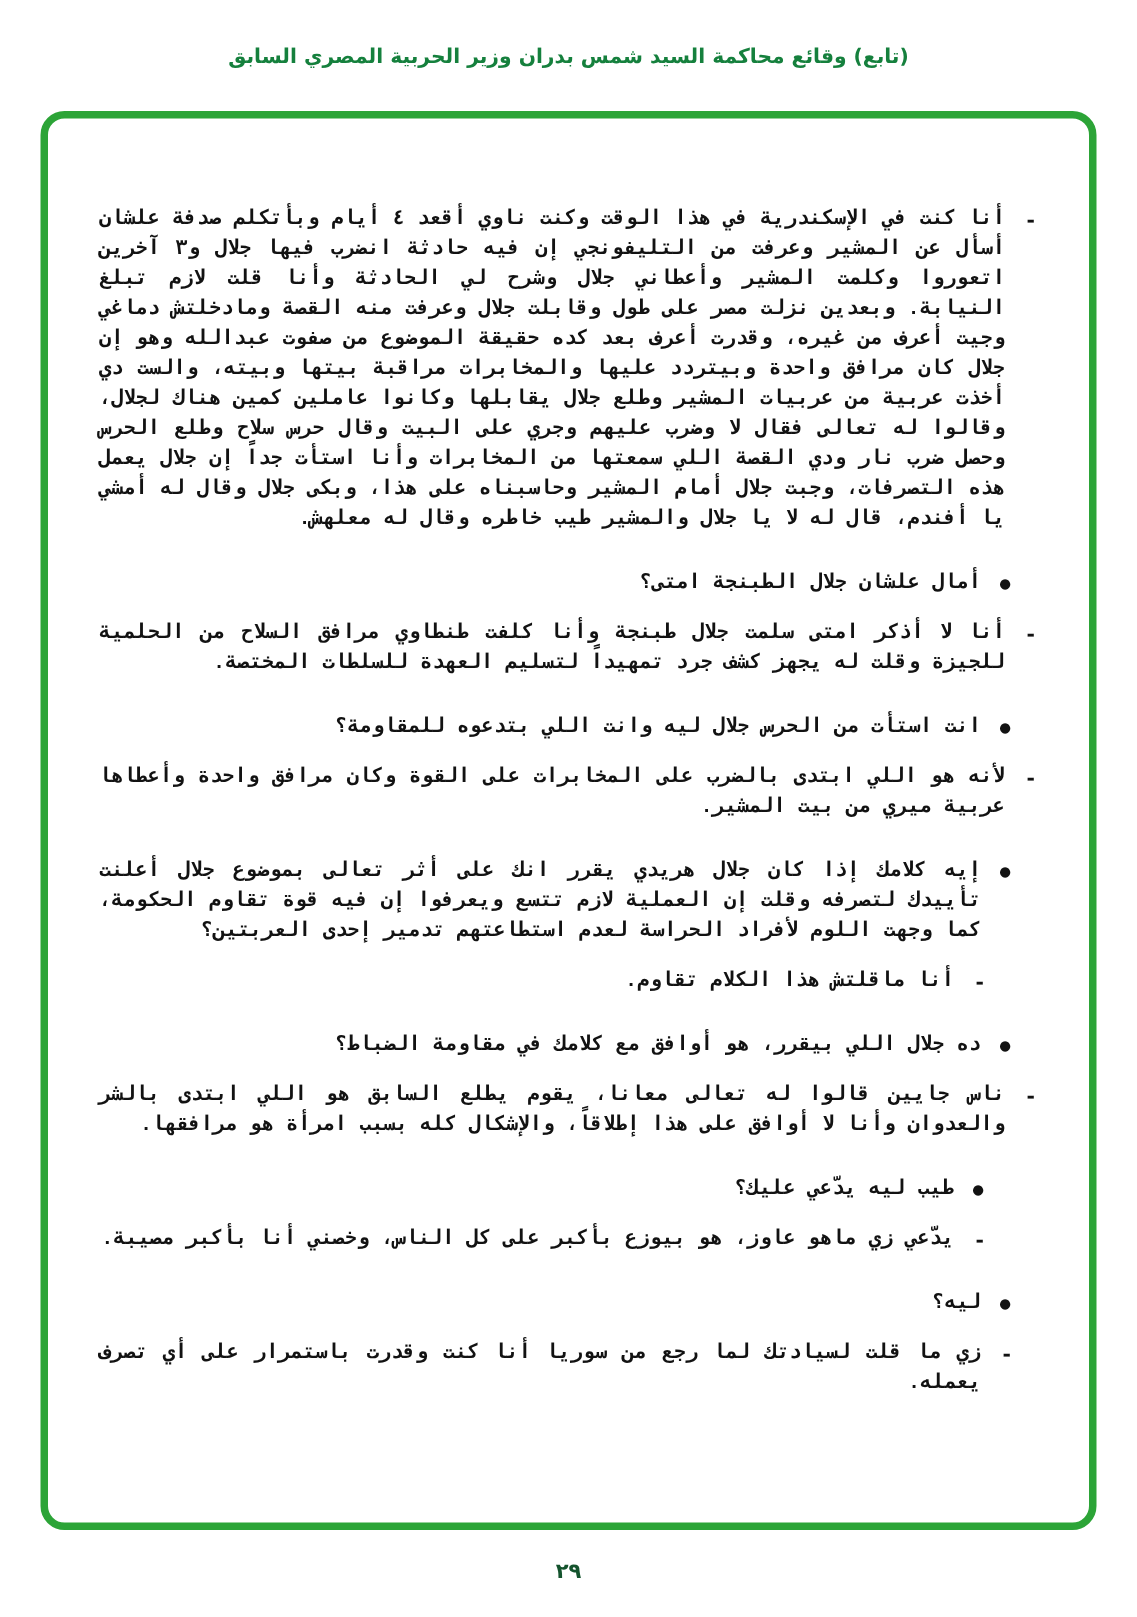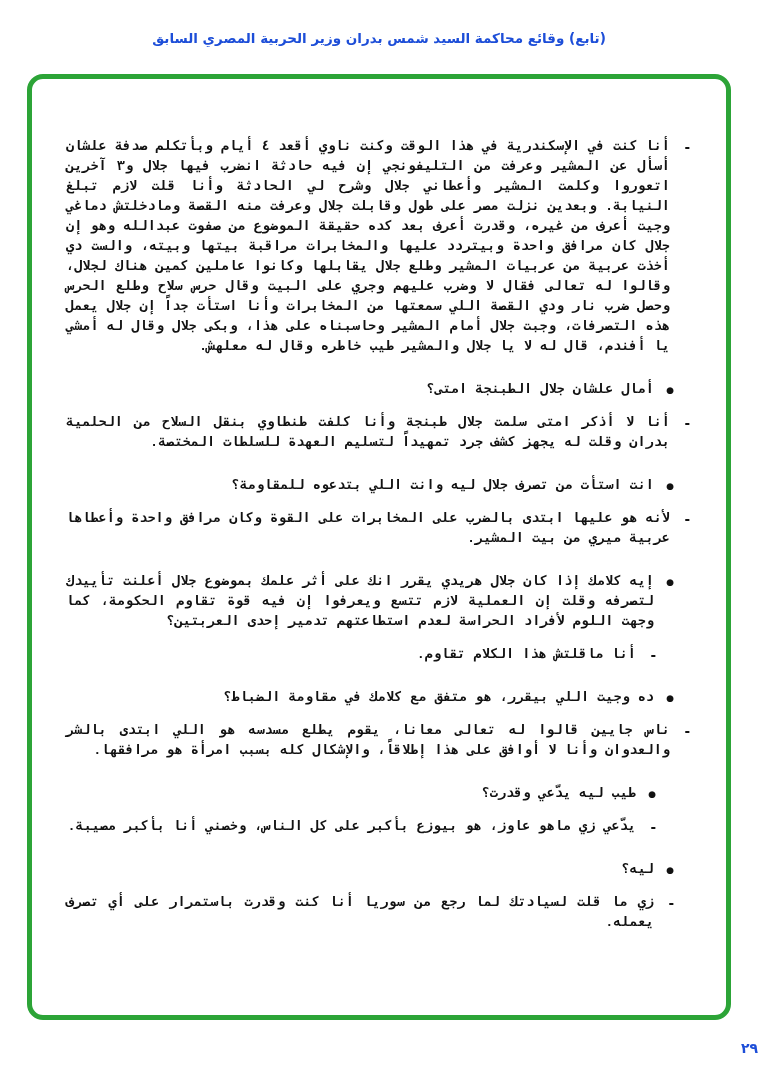--- a/index.html
+++ b/index.html
@@ -21,21 +21,21 @@
   }
   .header {
     position: absolute;
     top: 30px;
     left: 0;
     right: 0;
     text-align: center;
     direction: rtl;
     font-size: 13.5px;
     font-weight: 700;
-    color: #1d4ed8;
+    color: #15803d;
     letter-spacing: 0.2px;
   }
   .frame {
     position: absolute;
     top: 74px;
     left: 27px;
     right: 27px;
     bottom: 58px;
     border: 5px solid #2ca437;
     border-radius: 16px;
@@ -73,73 +73,73 @@
     text-align: justify;
     font-family: Liberation Mono, monospace;
   }
   .indent-1 { margin-right: 16px; }
   .indent-2 { margin-right: 34px; }
   .page-number {
     position: absolute;
     bottom: 22px;
     left: 0;
     right: 0;
-    text-align: right;
+    text-align: center;
     font-size: 14px;
     font-weight: 700;
-    color: #1d4ed8;
+    color: #14532d;
   }
 </style>
 </head>
 <body>
 
 <div class="page" lang="ar">
   <div class="header">(تابع) وقائع محاكمة السيد شمس بدران وزير الحربية المصري السابق</div>
 
   <div class="frame" id="frame" style="border-color: rgb(44, 164, 55);">
     <div class="content" id="content">
         <div class="block answer">
           <span class="marker">-</span>
           <span class="btext">أنا كنت في الإسكندرية في هذا الوقت وكنت ناوي أقعد ٤ أيام وبأتكلم صدفة علشان أسأل عن المشير وعرفت من التليفونجي إن فيه حادثة انضرب فيها جلال و٣ آخرين اتعوروا وكلمت المشير وأعطاني جلال وشرح لي الحادثة وأنا قلت لازم تبلغ النيابة. وبعدين نزلت مصر على طول وقابلت جلال وعرفت منه القصة ومادخلتش دماغي وجيت أعرف من غيره، وقدرت أعرف بعد كده حقيقة الموضوع من صفوت عبدالله وهو إن جلال كان مرافق واحدة وبيتردد عليها والمخابرات مراقبة بيتها وبيته، والست دي أخذت عربية من عربيات المشير وطلع جلال يقابلها وكانوا عاملين كمين هناك لجلال، وقالوا له تعالى فقال لا وضرب عليهم وجري على البيت وقال حرس سلاح وطلع الحرس وحصل ضرب نار ودي القصة اللي سمعتها من المخابرات وأنا استأت جداً إن جلال يعمل هذه التصرفات، وجبت جلال أمام المشير وحاسبناه على هذا، وبكى جلال وقال له أمشي يا أفندم، قال له لا يا جلال والمشير طيب خاطره وقال له معلهش.</span>
         </div>
         <div class="block question indent-1">
           <span class="marker">●</span>
           <span class="btext">أمال علشان جلال الطبنجة امتى؟</span>
         </div>
         <div class="block answer">
           <span class="marker">-</span>
-          <span class="btext">أنا لا أذكر امتى سلمت جلال طبنجة وأنا كلفت طنطاوي بنقل السلاح من الحلمية بدران وقلت له يجهز كشف جرد تمهيداً لتسليم العهدة للسلطات المختصة.</span>
+          <span class="btext">أنا لا أذكر امتى سلمت جلال طبنجة وأنا كلفت طنطاوي مرافق السلاح من الحلمية للجيزة وقلت له يجهز كشف جرد تمهيداً لتسليم العهدة للسلطات المختصة.</span>
         </div>
         <div class="block question indent-1">
           <span class="marker">●</span>
-          <span class="btext">انت استأت من تصرف جلال ليه وانت اللي بتدعوه للمقاومة؟</span>
+          <span class="btext">انت استأت من الحرس جلال ليه وانت اللي بتدعوه للمقاومة؟</span>
         </div>
         <div class="block answer">
           <span class="marker">-</span>
-          <span class="btext">لأنه هو عليها ابتدى بالضرب على المخابرات على القوة وكان مرافق واحدة وأعطاها عربية ميري من بيت المشير.</span>
+          <span class="btext">لأنه هو اللي ابتدى بالضرب على المخابرات على القوة وكان مرافق واحدة وأعطاها عربية ميري من بيت المشير.</span>
         </div>
         <div class="block question indent-1">
           <span class="marker">●</span>
-          <span class="btext">إيه كلامك إذا كان جلال هريدي يقرر انك على أثر علمك بموضوع جلال أعلنت تأييدك لتصرفه وقلت إن العملية لازم تتسع ويعرفوا إن فيه قوة تقاوم الحكومة، كما وجهت اللوم لأفراد الحراسة لعدم استطاعتهم تدمير إحدى العربتين؟</span>
+          <span class="btext">إيه كلامك إذا كان جلال هريدي يقرر انك على أثر تعالى بموضوع جلال أعلنت تأييدك لتصرفه وقلت إن العملية لازم تتسع ويعرفوا إن فيه قوة تقاوم الحكومة، كما وجهت اللوم لأفراد الحراسة لعدم استطاعتهم تدمير إحدى العربتين؟</span>
         </div>
         <div class="block answer indent-2">
           <span class="marker">-</span>
           <span class="btext">أنا ماقلتش هذا الكلام تقاوم.</span>
         </div>
         <div class="block question indent-1">
           <span class="marker">●</span>
-          <span class="btext">ده وجيت اللي بيقرر، هو متفق مع كلامك في مقاومة الضباط؟</span>
+          <span class="btext">ده جلال اللي بيقرر، هو أوافق مع كلامك في مقاومة الضباط؟</span>
         </div>
         <div class="block answer">
           <span class="marker">-</span>
-          <span class="btext">ناس جايين قالوا له تعالى معانا، يقوم يطلع مسدسه هو اللي ابتدى بالشر والعدوان وأنا لا أوافق على هذا إطلاقاً، والإشكال كله بسبب امرأة هو مرافقها.</span>
+          <span class="btext">ناس جايين قالوا له تعالى معانا، يقوم يطلع السابق هو اللي ابتدى بالشر والعدوان وأنا لا أوافق على هذا إطلاقاً، والإشكال كله بسبب امرأة هو مرافقها.</span>
         </div>
         <div class="block question indent-2">
           <span class="marker">●</span>
-          <span class="btext">طيب ليه يدّعي وقدرت؟</span>
+          <span class="btext">طيب ليه يدّعي عليك؟</span>
         </div>
         <div class="block answer indent-2">
           <span class="marker">-</span>
           <span class="btext">يدّعي زي ماهو عاوز، هو بيوزع بأكبر على كل الناس، وخصني أنا بأكبر مصيبة.</span>
         </div>
         <div class="block question indent-1">
           <span class="marker">●</span>
           <span class="btext">ليه؟</span>
         </div>
         <div class="block answer indent-1">

